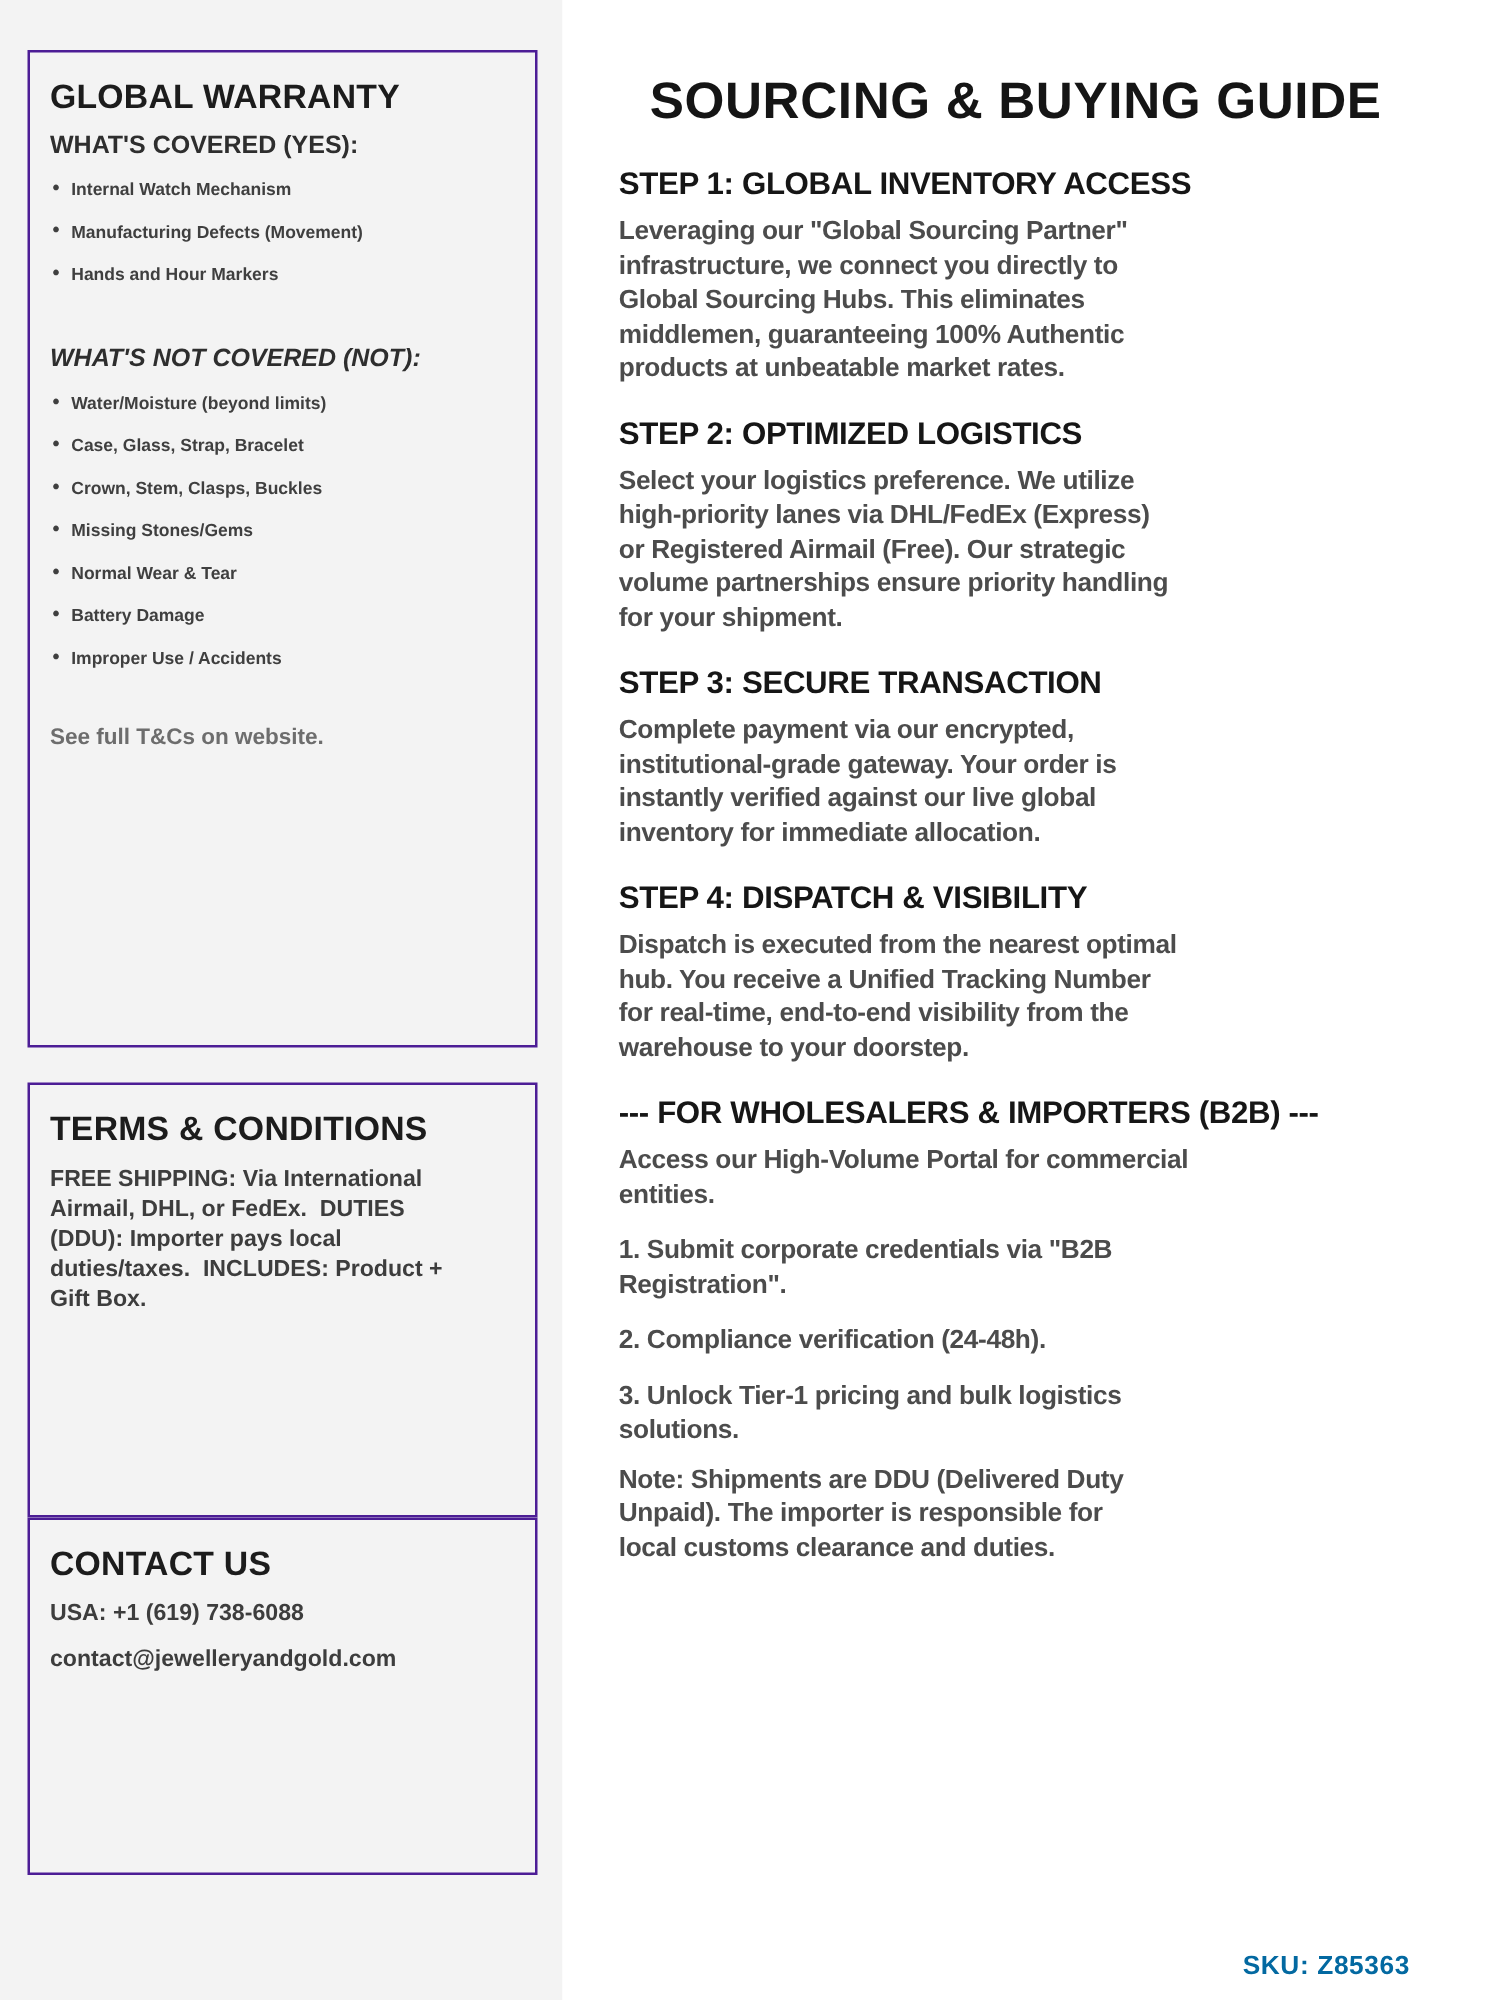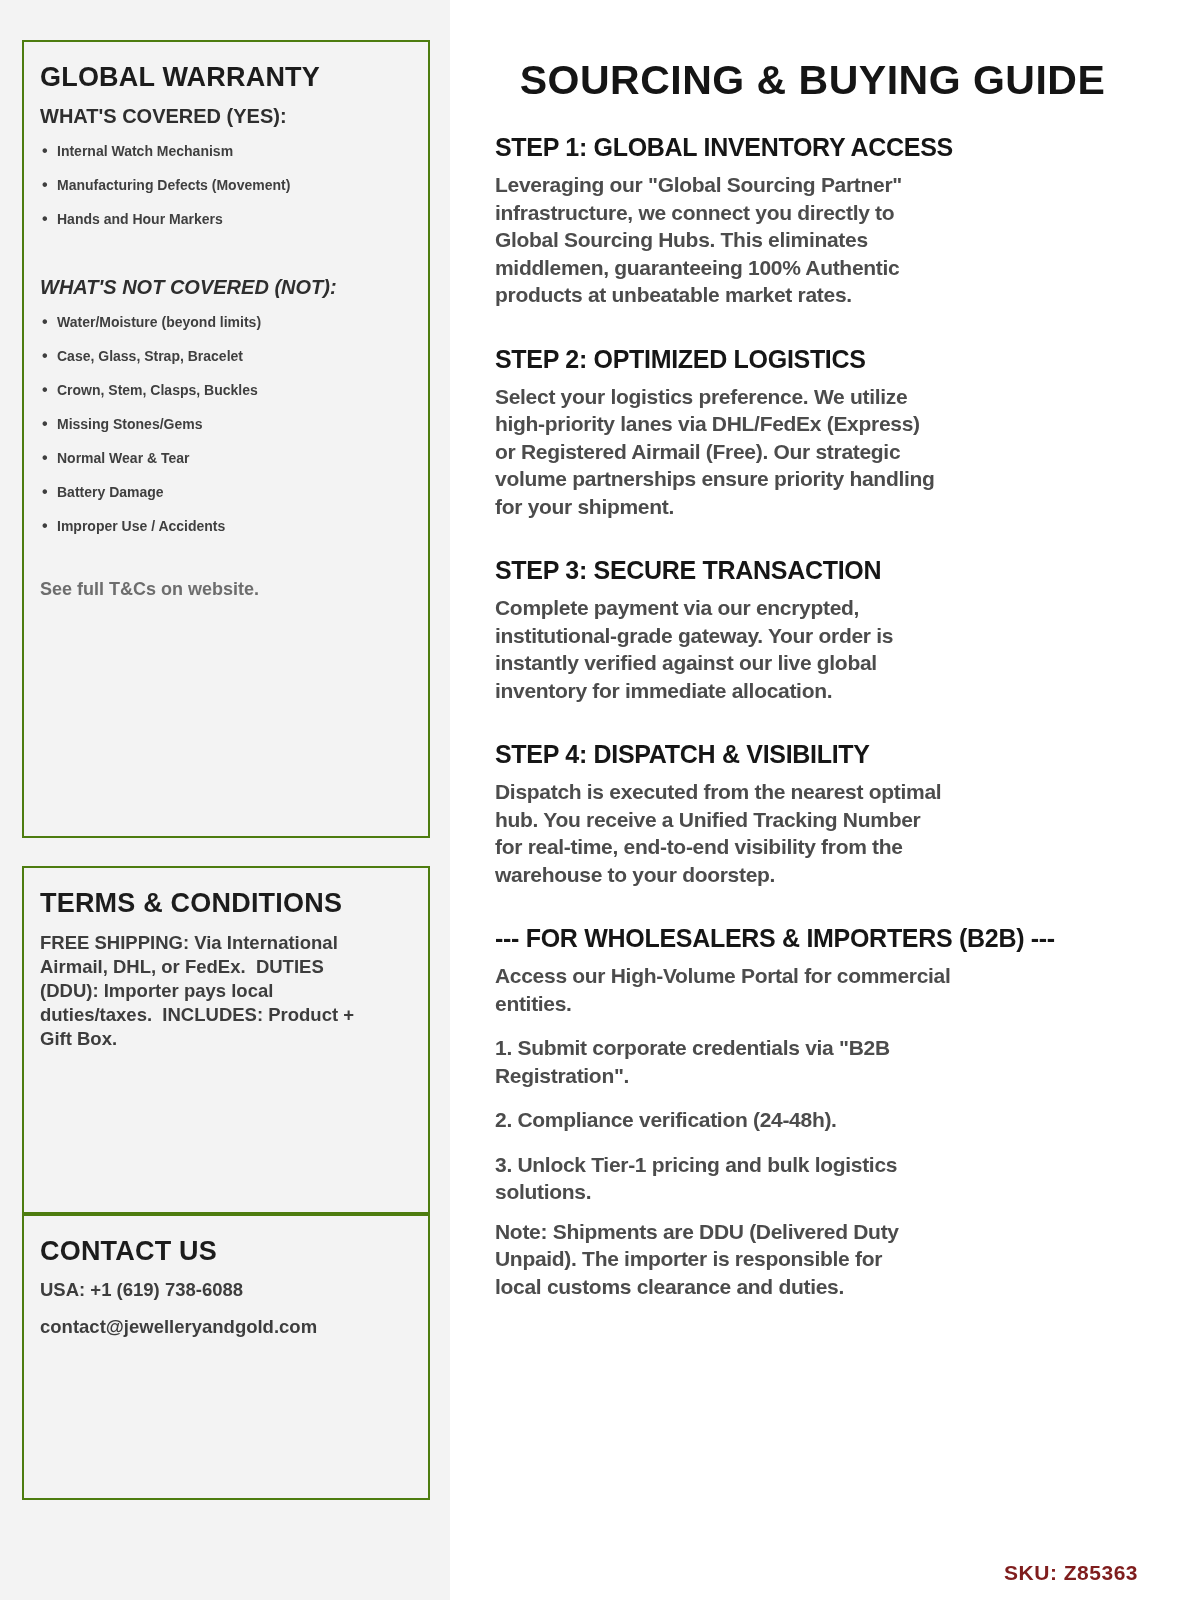--- a/index.html
+++ b/index.html
@@ -11,21 +11,21 @@
   }
   .page { position: relative; width: 1200px; height: 1600px; background: #ffffff; }
 
   
   .sidebar {
     position: absolute; left: 0; top: 0; bottom: 0;
     width: 450px; background: #f3f3f3;
   }
   .panel {
     margin: 0 20px 0 22px;
-    border: 2px solid #4d7c0f;
+    border: 2px solid #4c1d95;
     background: #f3f3f3;
     padding: 20px 16px;
     overflow: hidden;
   }
   .panel-warranty { margin-top: 40px; height: 798px; }
   .panel-terms    { margin-top: 28px; height: 348px; }
   .panel-contact  { height: 286px; }
 
   .panel h1 {
     font-size: 27px; font-weight: 800; color: #1c1c1c;
@@ -63,36 +63,36 @@
     position: absolute; left: 450px; top: 0; right: 0; bottom: 0;
     background: #ffffff;
     padding: 58px 70px 0 45px;
   }
   .doc-title {
     text-align: center;
     font-size: 41px; font-weight: 800; color: #151515;
     letter-spacing: 0.5px; line-height: 1.1;
   }
   .step h2, .b2b h2 {
-    margin-top: 36px;
+    margin-top: 24px;
     font-size: 25px; font-weight: 800; color: #161616;
     letter-spacing: -0.3px;
   }
   .step.first h2 { margin-top: 30px; }
   .pre { white-space: pre-line; }
   .step p, .b2b p {
     margin-top: 9px;
     font-size: 21px; font-weight: 600; color: #4c4c4c;
     line-height: 27.5px; letter-spacing: -0.3px;
   }
   .b2b p.item { margin-top: 17px; }
   .b2b p.note { margin-top: 12px; }
   .sku {
-    position: absolute; right: 62px; bottom: 15px;
-    font-size: 21px; font-weight: 700; color: #7f1d1d;
+    position: absolute; right: 72px; bottom: 15px;
+    font-size: 21px; font-weight: 700; color: #0369a1;
     letter-spacing: 0.5px;
   }
 </style>
 </head>
 <body>
 
 <div class="page">
 
   <aside class="sidebar">
 

